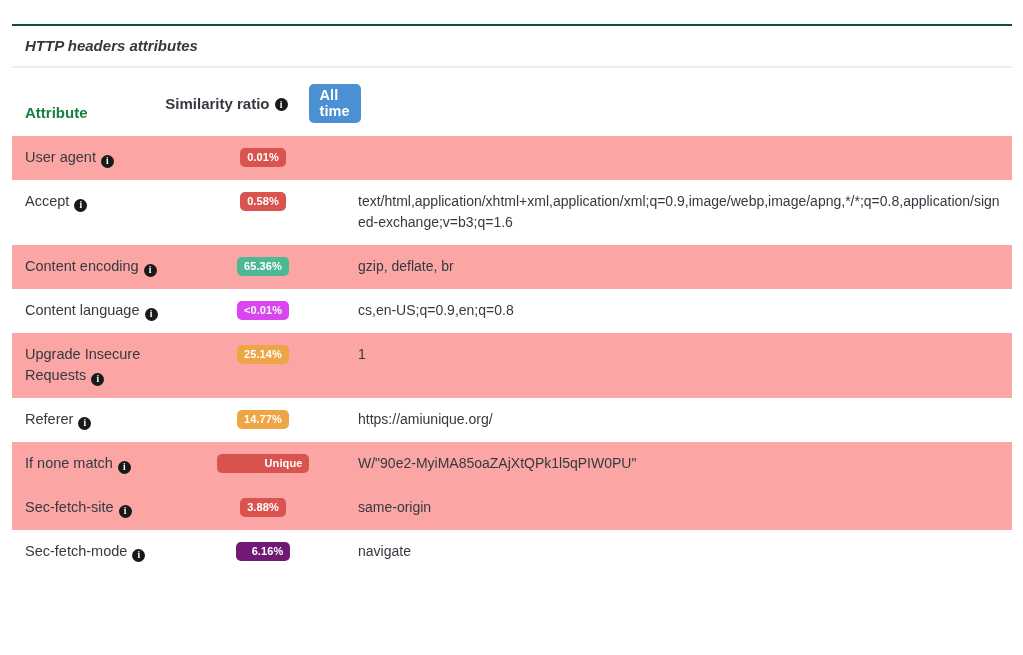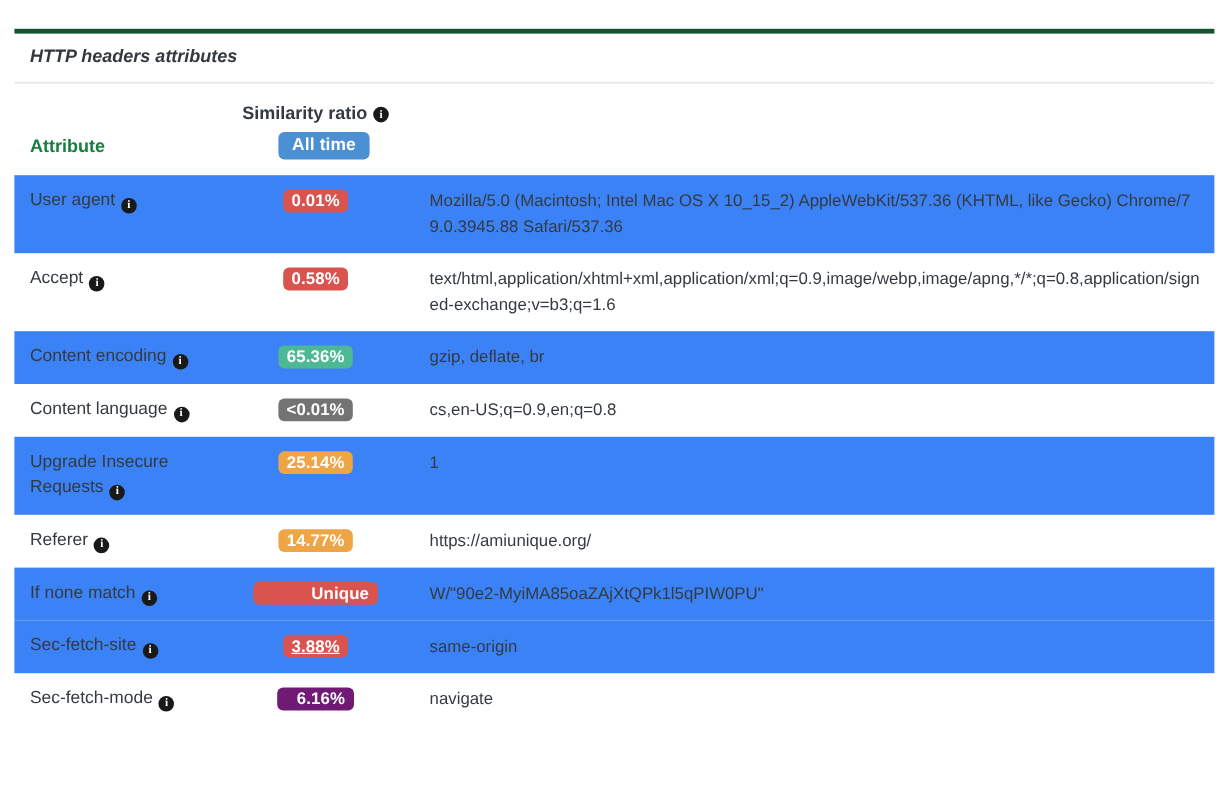--- a/index.html
+++ b/index.html
@@ -1,60 +1,60 @@
 <!DOCTYPE html>
 <html><head>
 <meta charset="utf-8">
 <style>
   * { margin:0; padding:0; box-sizing:border-box; }
   html,body { width:1023px; height:655px; background:#ffffff;
     font-family:"Liberation Sans","DejaVu Sans",sans-serif; color:#343a40; }
 
   .panel { margin:9px 11px 0 12px; }
   .panel-head {
-    border-top:4px solid #14532d;
+    border-top:2px solid #14532d;
     border-bottom:2px solid #eaeef0;
     padding:11px 13px 12px;
     margin-top:24px;
   }
   .panel-title { font-style:italic; font-weight:600; font-size:15px; color:#33393f; }
 
   
   .grid { display:flex; align-items:flex-start; padding-left:13px; padding-right:12px; }
   .col-attr { width:180px; flex:0 0 180px; padding-right:10px; font-size:14.5px; line-height:21px; }
   .col-sim  { width:116px; flex:0 0 116px; display:flex; justify-content:center; }
   .col-value{ flex:1 1 auto; padding-left:37px; font-size:14px; line-height:21px;
               word-break:break-all; overflow-wrap:anywhere; }
 
   .thead { padding-top:16px; padding-bottom:13px; align-items:flex-end; }
   .head-label { font-weight:700; font-size:15px; color:#15803d; }
-  .sim-head { display:flex; flex-direction:column; align-items:center; gap:7px; }
+  .sim-head { display:flex; align-items:center; gap:7px; }
   .sim-head-label { font-weight:700; font-size:15px; white-space:nowrap; display:inline-flex; align-items:center; }
 
   .info-icon {
     display:inline-flex; align-items:center; justify-content:center;
     width:13px; height:13px; border-radius:50%;
     background:#191919; color:#ffffff;
     font-size:9.5px; font-weight:700; font-style:normal;
     margin-left:5px; vertical-align:-1px; position:relative; top:1px;
     font-family:"Liberation Serif","DejaVu Serif",serif;
   }
 
   .badge {
-    display:inline-block; color:#fff; font-weight:700; font-size:14px;
+    display:inline-block; color:#fff; font-weight:700; font-size:11px;
     line-height:13px; padding:3px 7px; border-radius:5px; margin-top:1px;
     letter-spacing:0.1px;
   }
   .badge-alltime {
     font-size:14.5px; line-height:16px; padding:3px 11px 4px; border-radius:5px;
     margin-top:0; cursor:pointer;margin-left:14px;
   }
 
   .trow { padding-top:11px; padding-bottom:12px; }
-  .trow.gray { background:#3b82f6; }
+  .trow.gray { background:#fca5a5; }
   .attr-cell { display:block; }
 </style>
 </head>
 <body>
 
 <div class="panel">
 
   <div class="panel-head">
     <div class="panel-title">HTTP headers attributes</div>
   </div>
@@ -74,21 +74,20 @@
     </div>
 
     <div id="tbody">
   <div class="grid trow gray">
     <div class="col-attr attr-cell">
       <span class="attr-label">User agent</span><span class="info-icon">i</span>
     </div>
     <div class="col-sim">
       <span class="badge" style="background: rgb(217, 83, 79);">0.01%</span>
     </div>
-    <div class="col-value">Mozilla/5.0 (Macintosh; Intel Mac OS X 10_15_2) AppleWebKit/537.36 (KHTML, like Gecko) Chrome/79.0.3945.88 Safari/537.36</div>
   </div>
 
   <div class="grid trow">
     <div class="col-attr attr-cell">
       <span class="attr-label">Accept</span><span class="info-icon">i</span>
     </div>
     <div class="col-sim">
       <span class="badge" style="background: rgb(217, 83, 79);">0.58%</span>
     </div>
     <div class="col-value">text/html,application/xhtml+xml,application/xml;q=0.9,image/webp,image/apng,*/*;q=0.8,application/signed-exchange;v=b3;q=1.6</div>
@@ -102,21 +101,21 @@
       <span class="badge" style="background: rgb(77, 184, 148);">65.36%</span>
     </div>
     <div class="col-value">gzip, deflate, br</div>
   </div>
 
   <div class="grid trow">
     <div class="col-attr attr-cell">
       <span class="attr-label">Content language</span><span class="info-icon">i</span>
     </div>
     <div class="col-sim">
-      <span class="badge" style="background: #737373;">&lt;0.01%</span>
+      <span class="badge" style="background: #d946ef;">&lt;0.01%</span>
     </div>
     <div class="col-value">cs,en-US;q=0.9,en;q=0.8</div>
   </div>
 
   <div class="grid trow gray">
     <div class="col-attr attr-cell">
       <span class="attr-label">Upgrade Insecure Requests</span><span class="info-icon">i</span>
     </div>
     <div class="col-sim">
       <span class="badge" style="background: rgb(237, 165, 69);">25.14%</span>
@@ -143,21 +142,21 @@
     </div>
     <div class="col-value">W/"90e2-MyiMA85oaZAjXtQPk1l5qPIW0PU"</div>
   </div>
 
 
   <div class="grid trow gray">
     <div class="col-attr attr-cell">
       <span class="attr-label">Sec-fetch-site</span><span class="info-icon">i</span>
     </div>
     <div class="col-sim">
-      <span class="badge" style="background: rgb(217, 83, 79); text-decoration: underline;">3.88%</span>
+      <span class="badge" style="background: rgb(217, 83, 79);">3.88%</span>
     </div>
     <div class="col-value">same-origin</div>
   </div>
 
   <div class="grid trow">
     <div class="col-attr attr-cell">
       <span class="attr-label">Sec-fetch-mode</span><span class="info-icon">i</span>
     </div>
     <div class="col-sim">
       <span class="badge" style="background: #701a75; padding-left: 16px;">6.16%</span>

